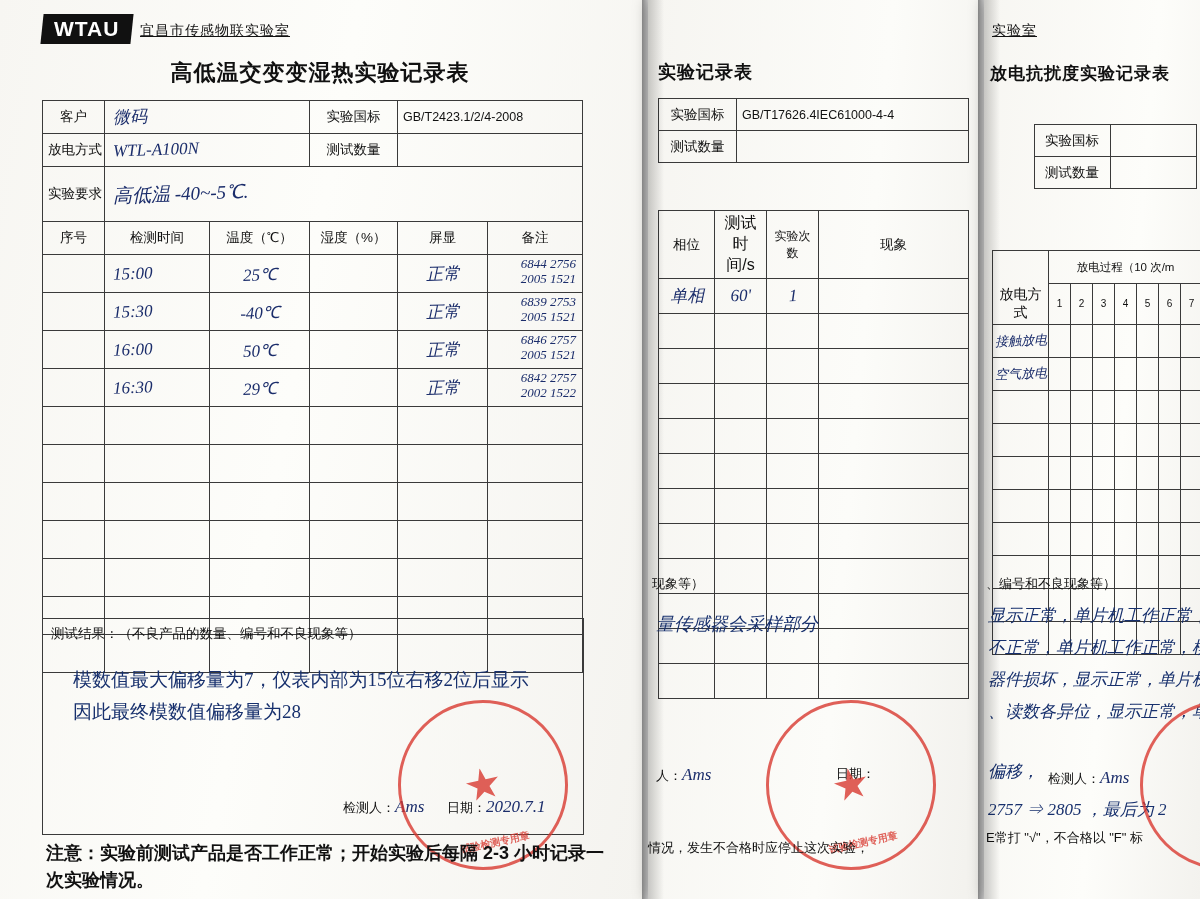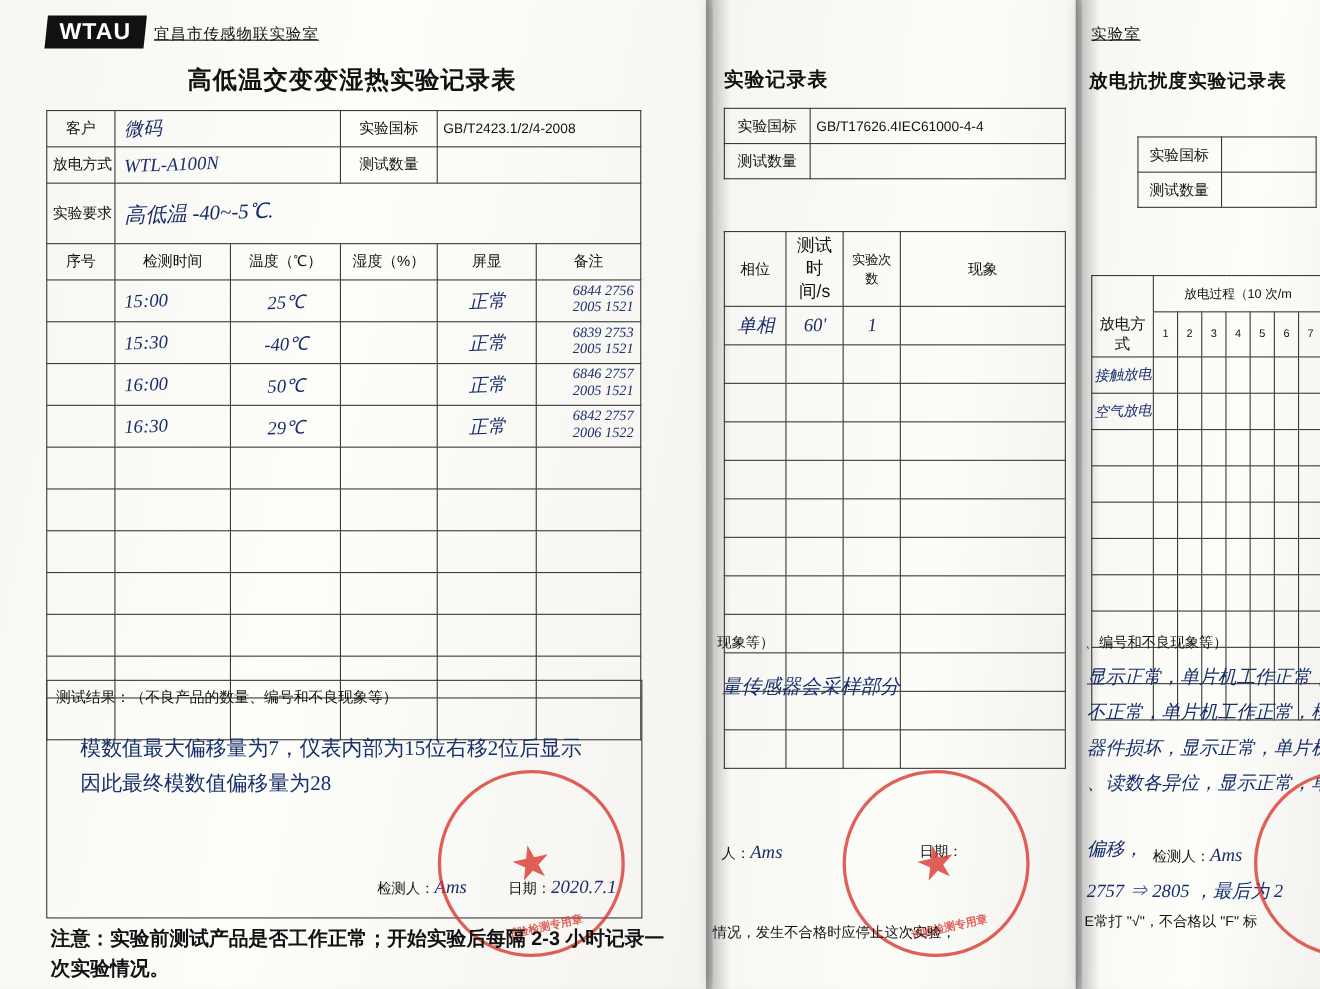--- a/index.html
+++ b/index.html
@@ -91,21 +91,21 @@
     position:absolute;left:8px;top:6px;font-size:13.5px;color:#111;
   }
   .result-line{
     position:absolute;left:30px;font-family:"Liberation Serif",serif;
     color:#17306d;font-size:19px;white-space:nowrap;
   }
   .sign-inspector{
     position:absolute;left:300px;top:178px;font-size:13px;color:#111;
   }
   .sign-date{
-    position:absolute;left:419px;top:178px;font-size:13px;color:#111;
+    position:absolute;left:404px;top:178px;font-size:13px;color:#111;
   }
   .note{
     position:absolute;left:46px;top:840px;width:560px;
     font-size:18px;color:#111;line-height:1.5;font-weight:bold;
   }
 
   
   .stamp{
     position:absolute;width:164px;height:164px;border-radius:50%;
     border:3px solid #d8352c;opacity:.78;
@@ -272,21 +272,21 @@
               <span class="hw cellhw">16:30</span>
             </td>
           <td>
               <span class="hw cellhw c">29℃</span>
             </td>
           <td></td>
           <td>
               <span class="hw cellhw c">正常</span>
             </td>
           <td>
-            <div class="twoline"><span class="hw small">6842  2757</span><br><span class="hw small">2006  1522</span></div>
+            <div class="twoline"><span class="hw small">6842  2757</span><br><span class="hw small">2002  1522</span></div>
           </td>
         </tr>
 
         <tr class="rowdata">
             <td></td>
             <td></td>
             <td></td>
             <td></td>
             <td></td>
             <td></td>

